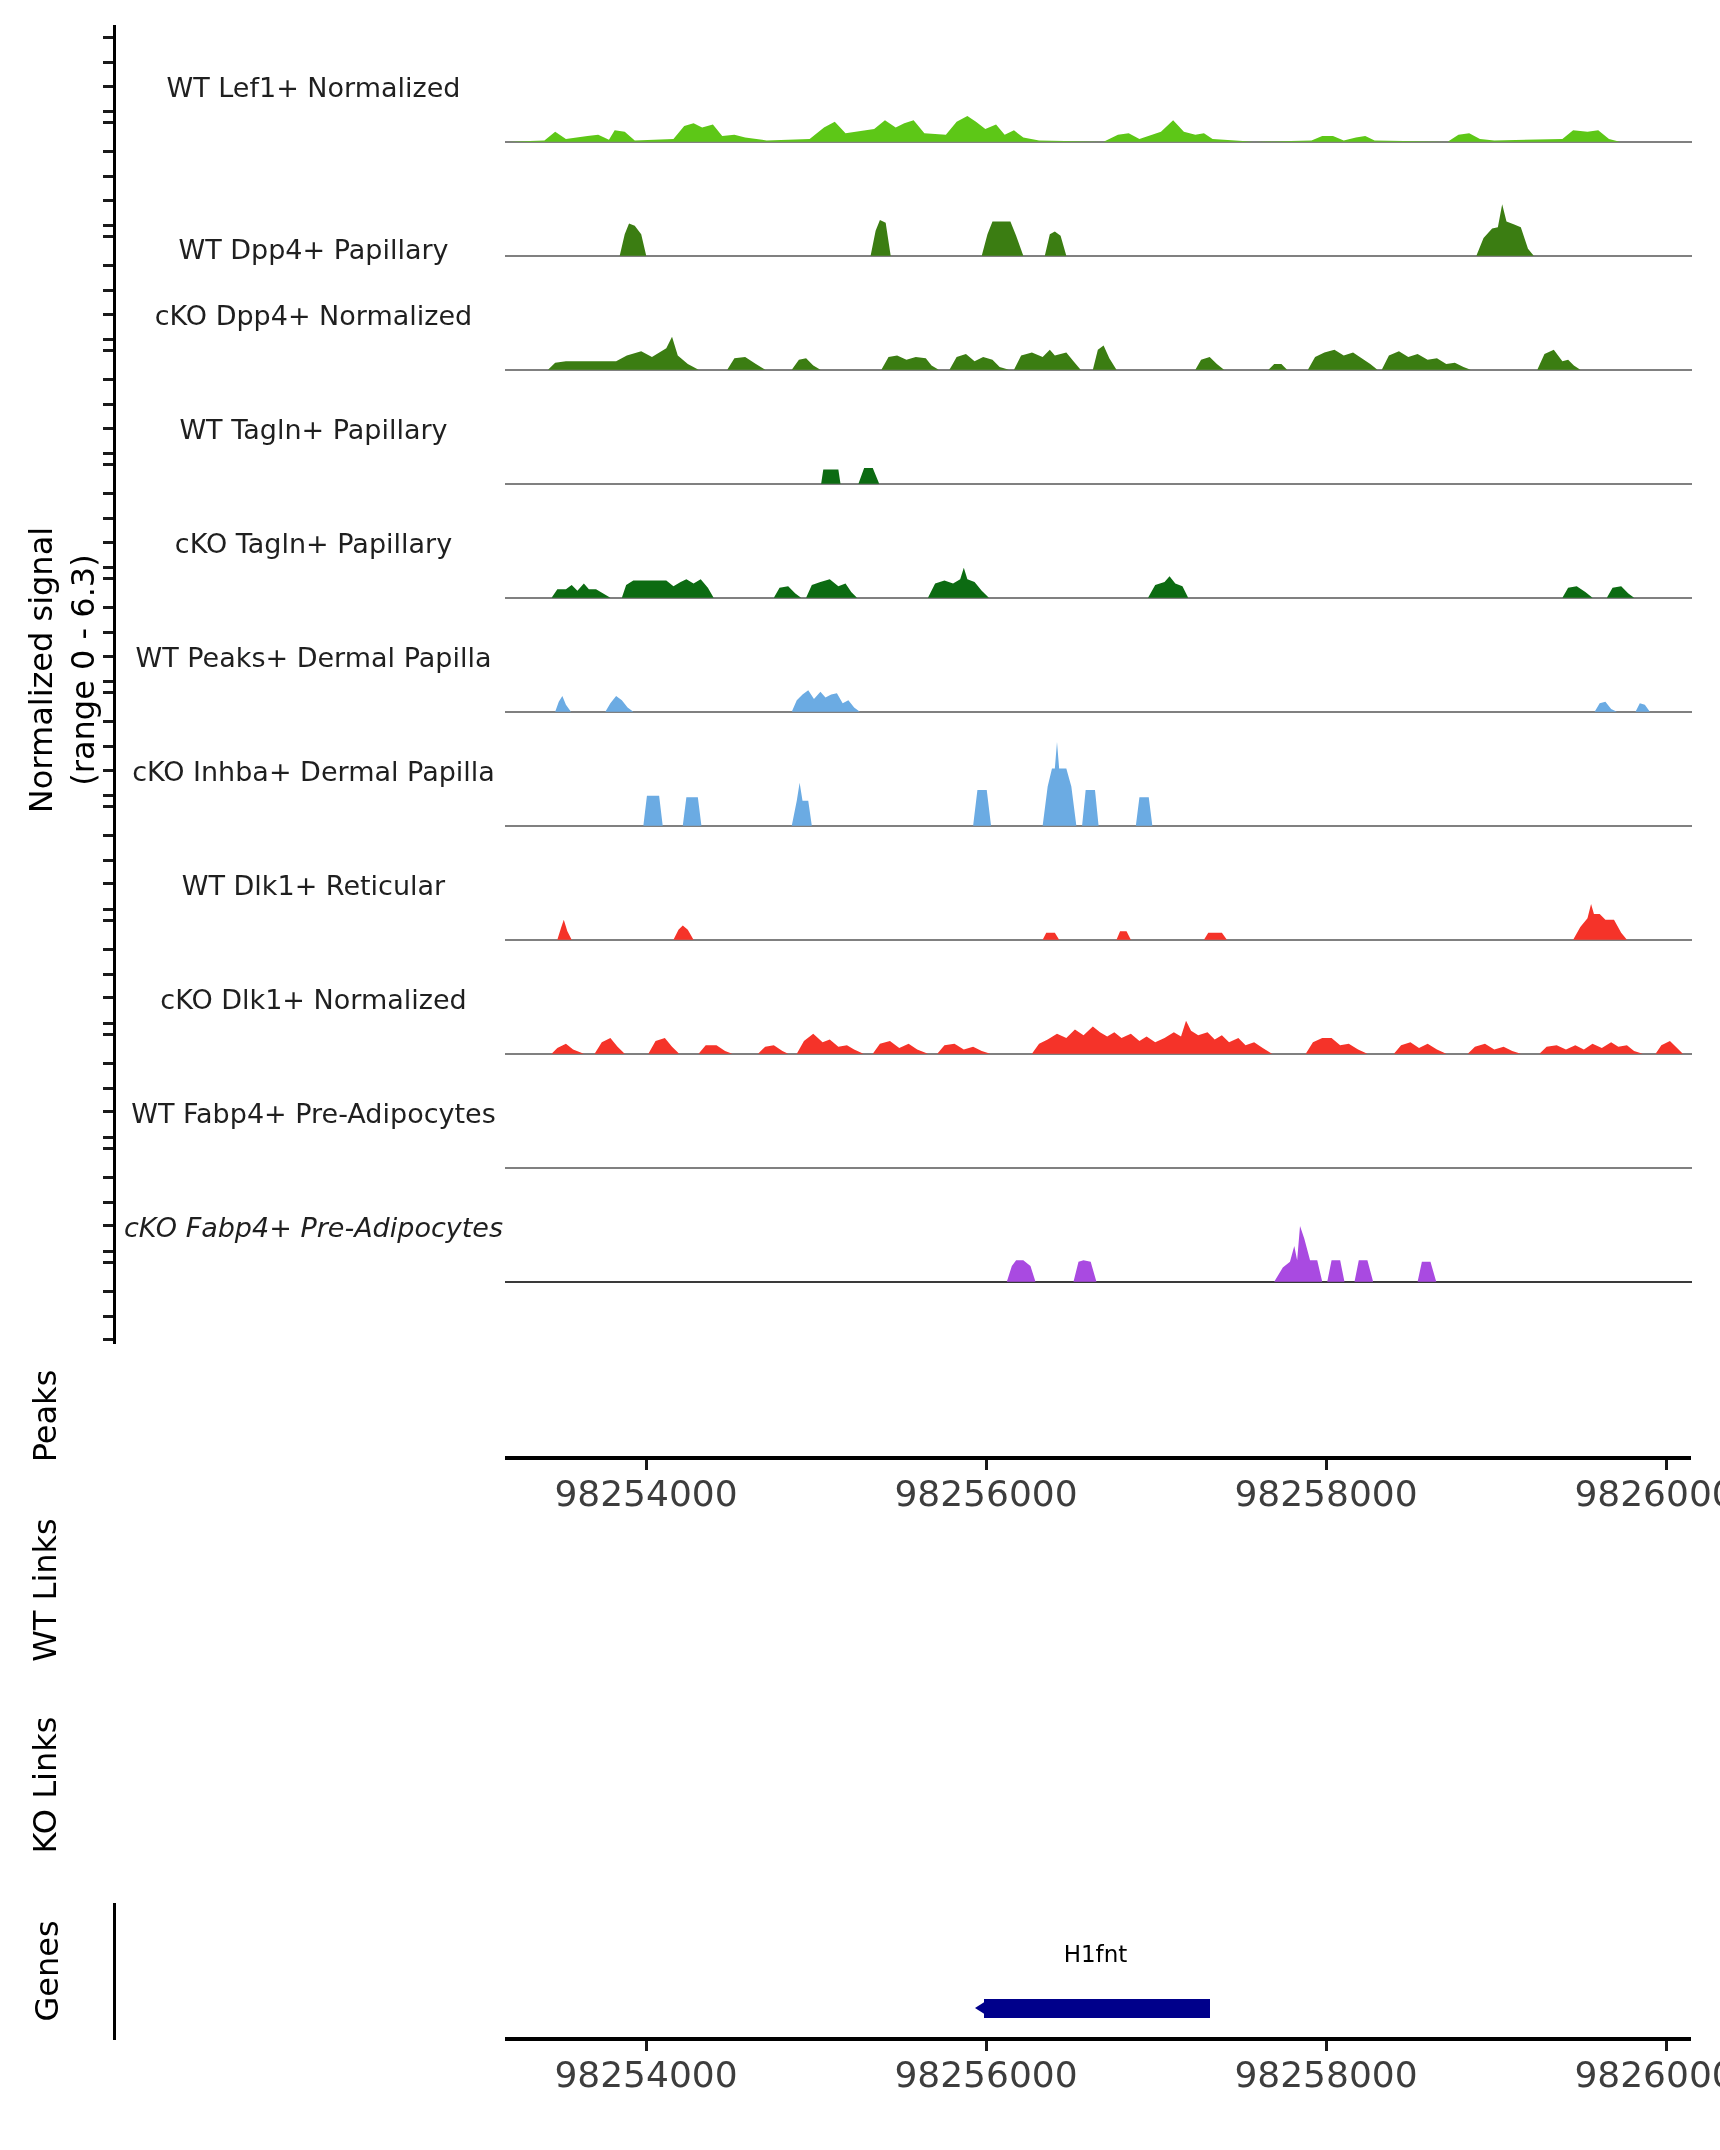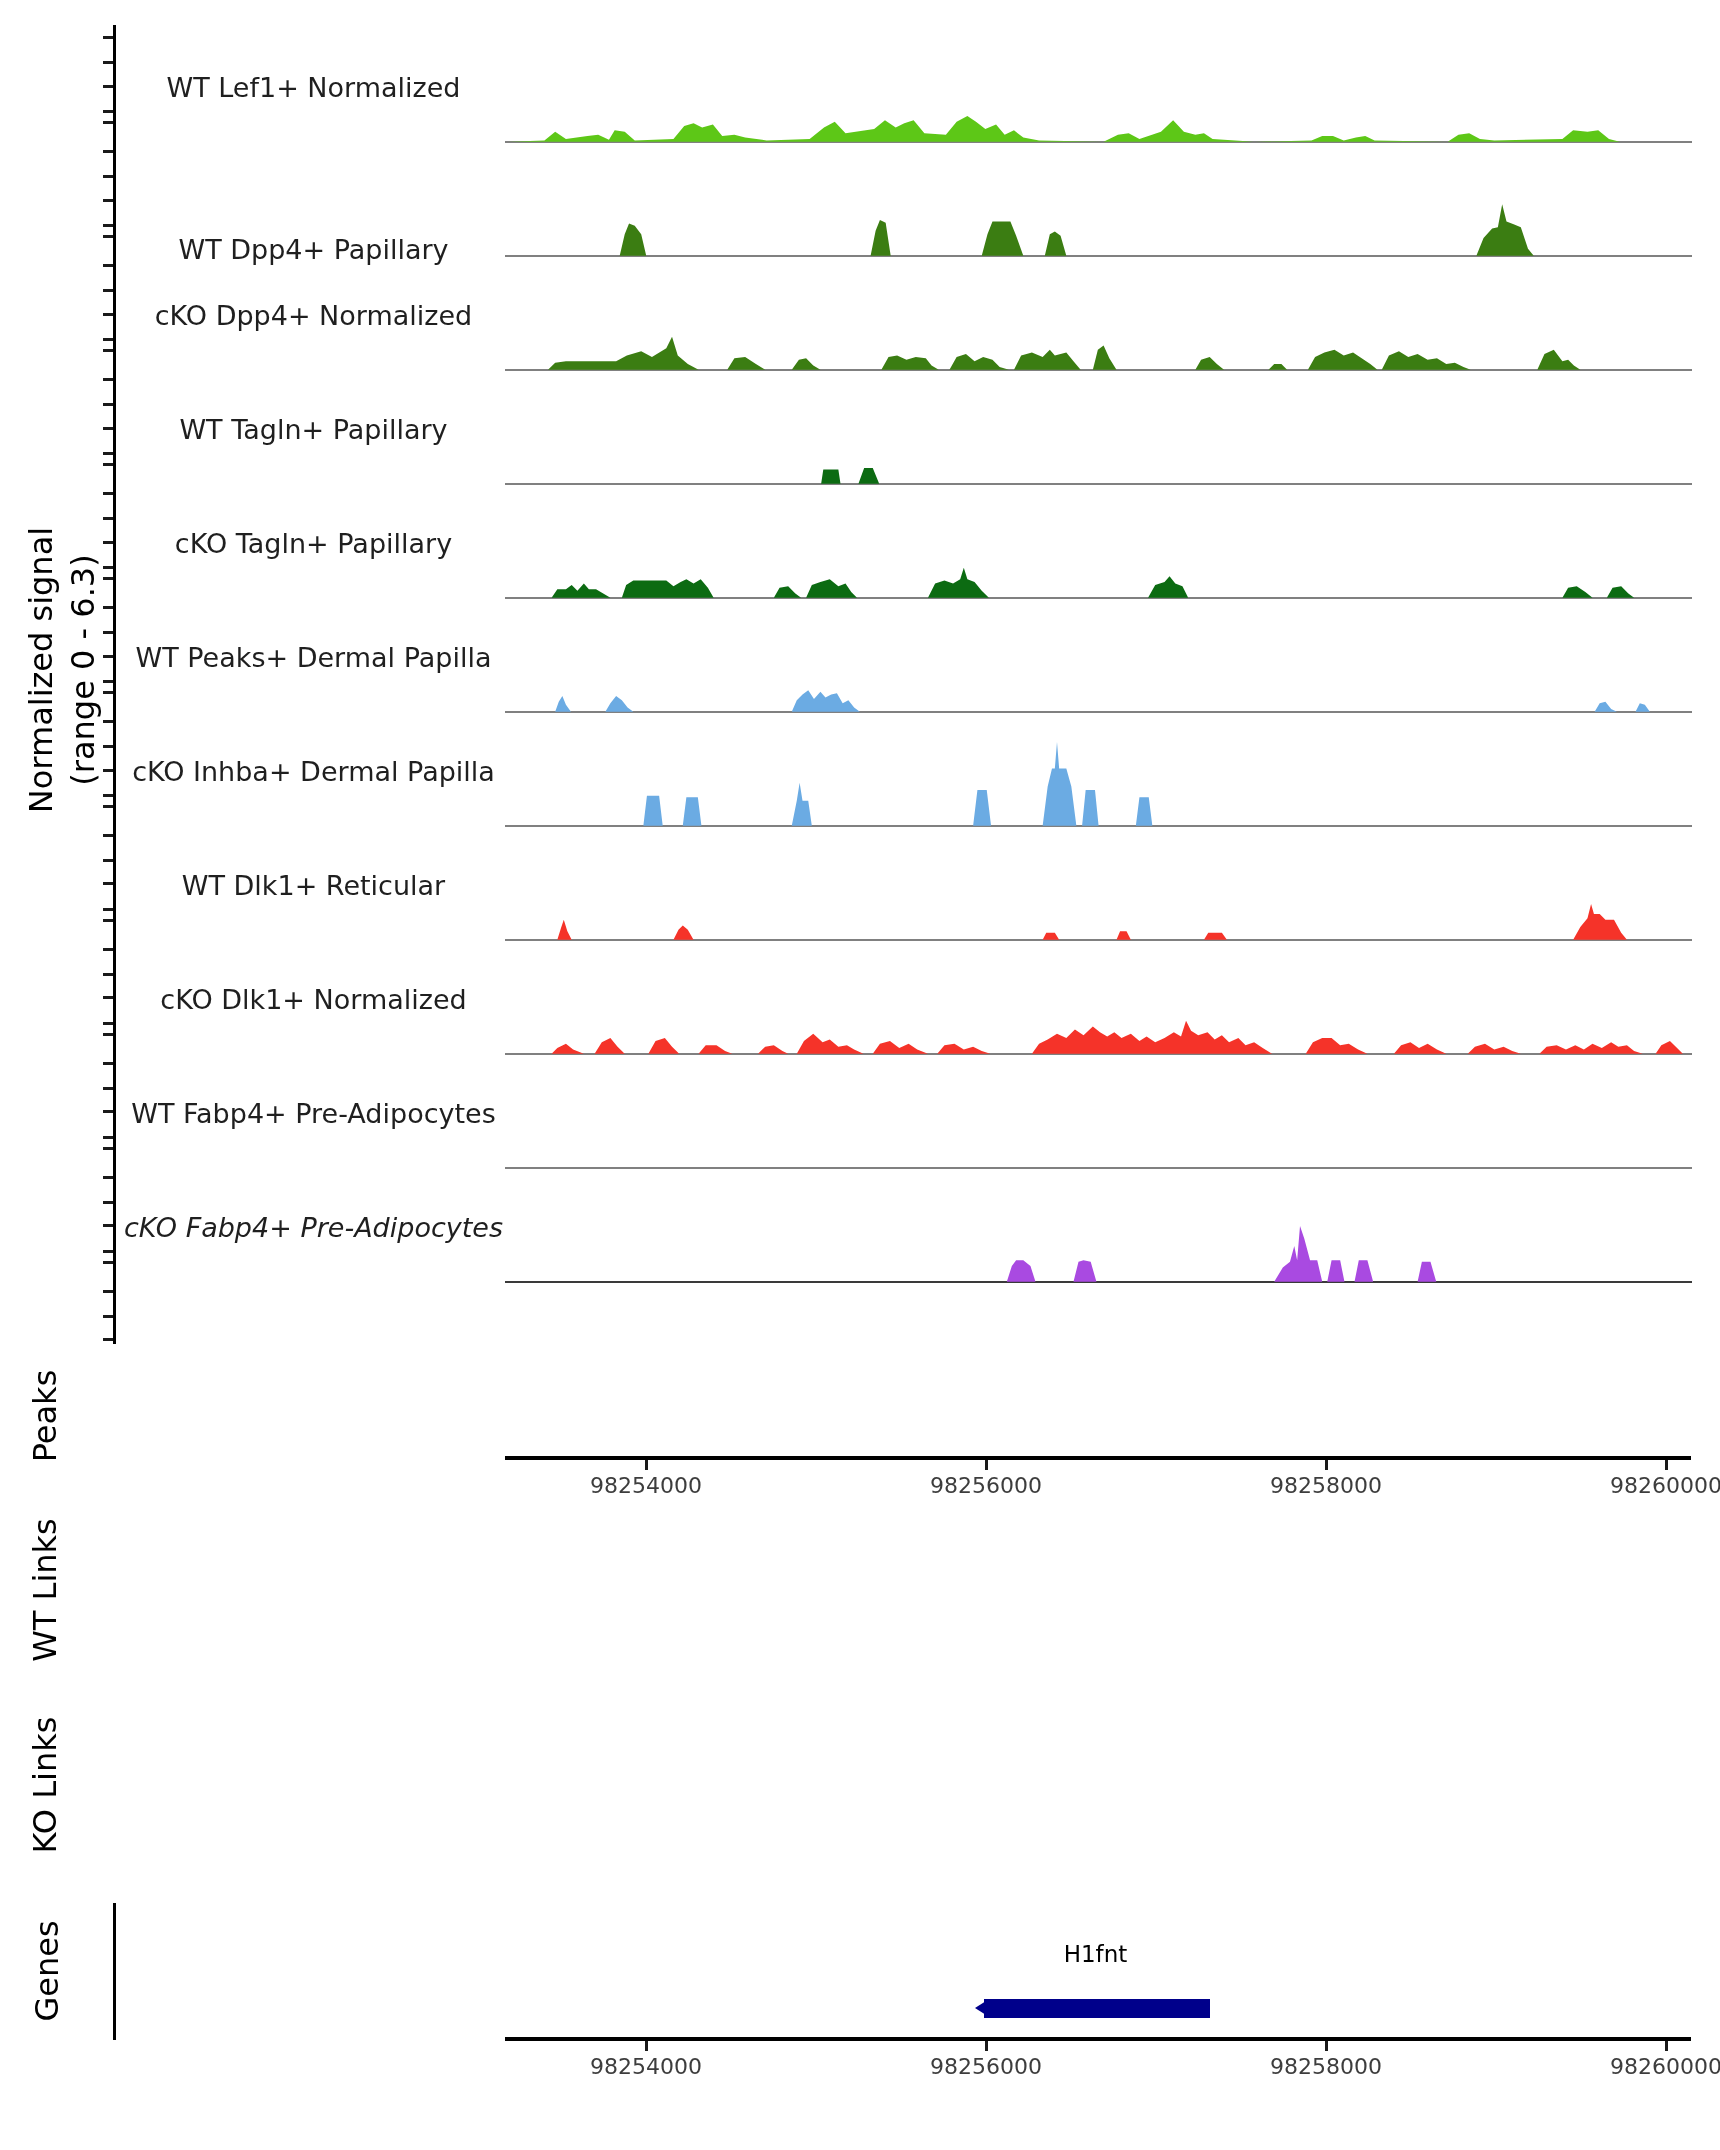--- a/index.html
+++ b/index.html
@@ -9,21 +9,21 @@
   }
   .rot{position:absolute;transform:translate(-50%,-50%) rotate(-90deg);white-space:nowrap;}
   .section-label{font-size:32px;color:#000000;}
   .ylabel{font-size:32px;color:#000000;text-align:center;line-height:1.3;}
   .track-label{position:absolute;width:401px;text-align:center;font-size:27px;color:#1f1f1f;white-space:nowrap;}
   .baseline{position:absolute;height:2.2px;background:#808080;}
   .vspine{position:absolute;width:2.9px;background:#000000;}
   .vtick{position:absolute;width:10px;height:2.9px;background:#1a1a1a;}
   .axisline{position:absolute;height:3.6px;background:#000000;}
   .xtick{position:absolute;width:2.9px;height:10px;background:#1a1a1a;}
-  .xticklabel{position:absolute;width:186px;text-align:center;font-size:22px;color:#3d3d3d;white-space:nowrap;}
+  .xticklabel{position:absolute;width:186px;text-align:center;font-size:36px;color:#3d3d3d;white-space:nowrap;}
   .xaxis-title{position:absolute;width:502px;text-align:center;font-size:33px;color:#000000;}
   .gene-bar{position:absolute;background:#00008b;}
   .gene-arrow{position:absolute;width:0;height:0;border-top:7.2px solid transparent;border-bottom:7.2px solid transparent;border-right:11.5px solid #00008b;}
   .gene-name{position:absolute;width:215px;text-align:center;font-size:23px;color:#000000;}
   svg{position:absolute;display:block;}
 </style>
 </head>
 <body>
 
 <div class="canvas">

